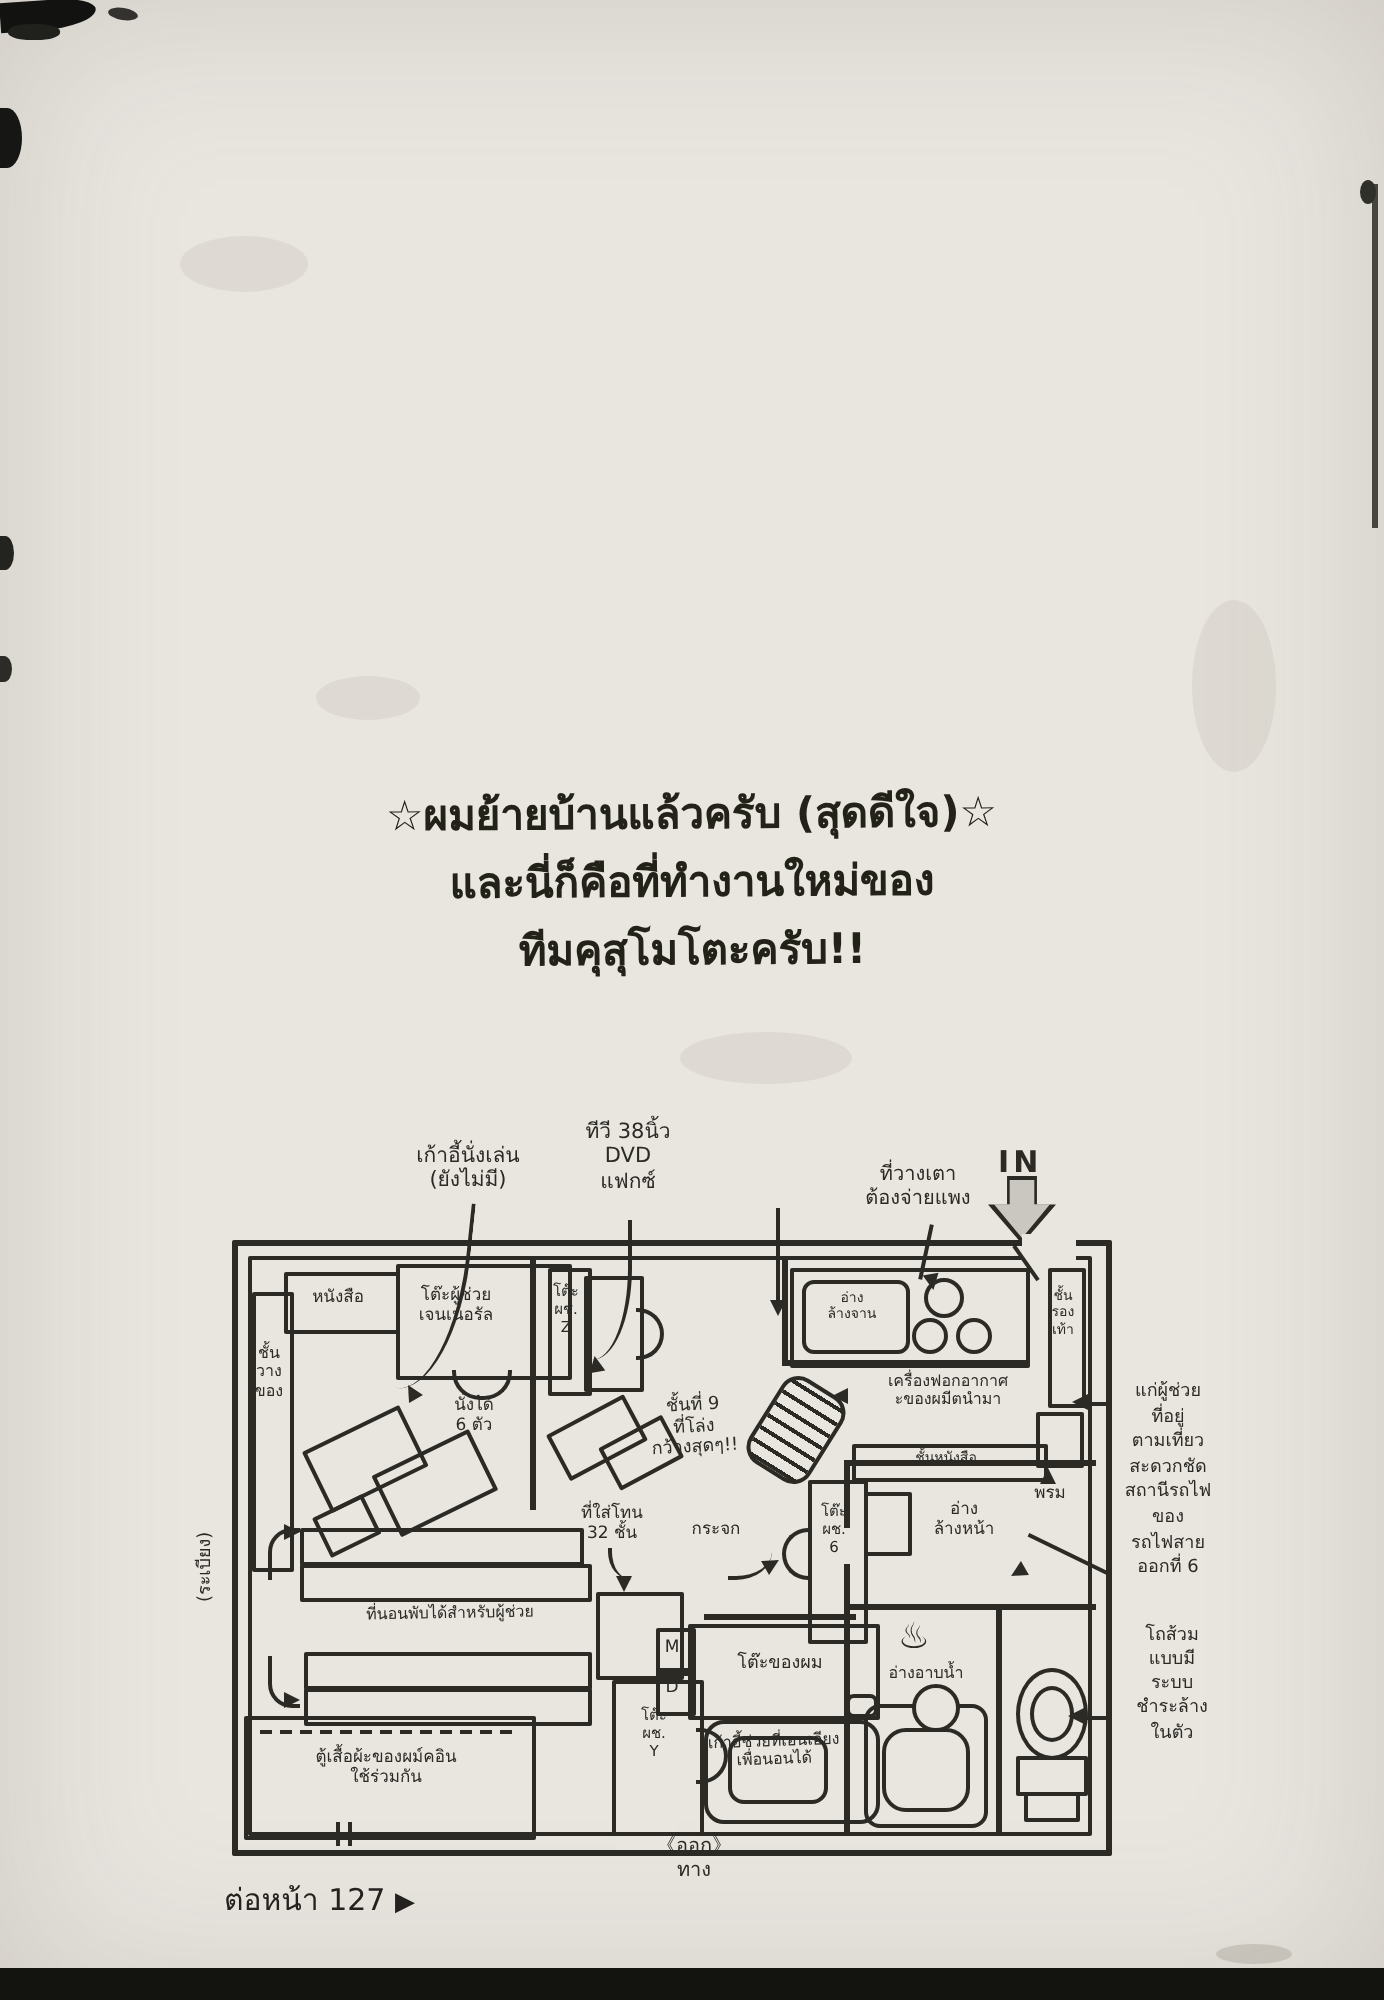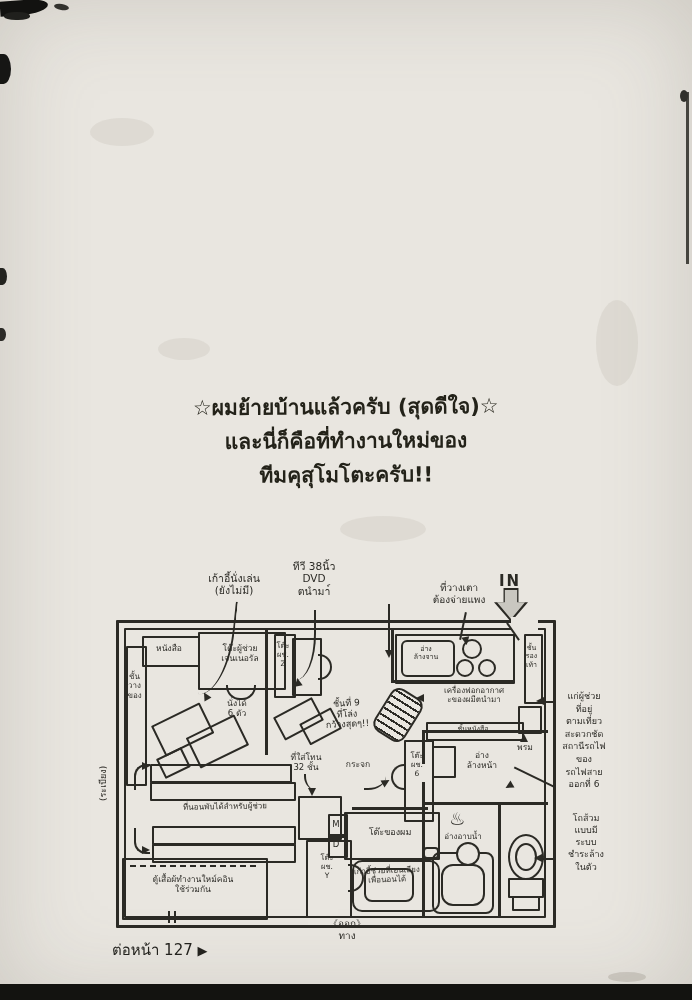--- a/index.html
+++ b/index.html
@@ -53,21 +53,21 @@
     <div>ทีมคุสุโมโตะครับ!!</div>
   </div>
 
   <div class="lbl" style="left:158px;top:572px;width:152px;font-size:10.5px;">เก้าอี้นั่งเล่น
 (ยังไม่มี)</div>
   <div class="curve" style="left:203px;top:600px;width:28px;height:96px;border-right-width:2px;border-bottom-right-radius:34px 80px;transform:rotate(6deg);"></div>
   <div class="tri" style="left:202px;top:692px;transform:rotate(150deg);"></div>
 
   <div class="lbl" style="left:278px;top:560px;width:72px;font-size:10.5px;">ทีวี 38นิ้ว
 DVD
-ตนำมา์</div>
+แฟกซ์</div>
   <div class="curve" style="left:296px;top:610px;width:18px;height:70px;border-right-width:2px;border-bottom-right-radius:26px 60px;"></div>
   <div class="tri" style="left:294px;top:678px;transform:rotate(170deg);"></div>
 
   <div class="wall" style="left:388px;top:604px;width:2px;height:48px;"></div>
   <div class="tri" style="left:385px;top:650px;"></div>
 
   <div class="lbl" style="left:422px;top:582px;width:74px;font-size:10px;">ที่วางเตา
 ต้องจ่ายแพง</div>
   <div class="wall" style="left:462px;top:612px;width:2px;height:28px;transform:rotate(12deg);"></div>
   <div class="tri" style="left:462px;top:637px;transform:rotate(-10deg);"></div>
@@ -92,21 +92,21 @@
     <div class="gap" style="left:309px;top:152px;width:5px;height:18px;"></div>
     <div class="wall" style="left:310px;top:190px;width:126px;height:3px;"></div>
     <div class="wall" style="left:386px;top:190px;width:3px;height:115px;"></div>
 
     <div class="gap" style="left:196px;top:297px;width:30px;height:16px;"></div>
 
     <div class="box" style="left:30px;top:24px;width:54px;height:27px;"></div>
     <div class="lbl" style="left:31px;top:31px;width:52px;font-size:8.5px;font-family:Liberation Serif, serif;">หนังสือ</div>
 
     <div class="box" style="left:86px;top:20px;width:84px;height:54px;"></div>
-    <div class="lbl" style="left:88px;top:31px;width:80px;font-size:8.5px;">โต๊ะผู้ช่วย
+    <div class="lbl" style="left:76px;top:31px;width:80px;font-size:8.5px;">โต๊ะผู้ช่วย
 เจนเนอรัล</div>
     <div class="arcB" style="left:114px;top:73px;width:26px;height:13px;"></div>
 
     <div class="box" style="left:14px;top:34px;width:17px;height:136px;"></div>
     <div class="lbl" style="left:14px;top:60px;width:17px;font-size:8px;">ชั้น
 วาง
 ของ</div>
 
     <div class="abs" style="left:40px;top:90px;width:96px;height:76px;transform:rotate(-26deg);">
       <div class="box" style="left:10px;top:4px;width:50px;height:30px;"></div>
@@ -207,21 +207,21 @@
     <div class="box" style="left:40px;top:214px;width:140px;height:15px;"></div>
     <div class="box" style="left:40px;top:232px;width:140px;height:15px;"></div>
     <div class="curve" style="left:22px;top:152px;width:14px;height:24px;border-left-width:2px;border-top-width:2px;border-top-left-radius:12px;"></div>
     <div class="tri" style="left:30px;top:150px;transform:rotate(-90deg);"></div>
     <div class="curve" style="left:22px;top:216px;width:14px;height:24px;border-left-width:2px;border-bottom-width:2px;border-bottom-left-radius:12px;"></div>
     <div class="tri" style="left:30px;top:234px;transform:rotate(-90deg);"></div>
     <div class="lbl" style="left:38px;top:190px;width:150px;font-size:8px;transform:rotate(-1deg);">ที่นอนพับได้สำหรับผู้ช่วย</div>
 
     <div class="box" style="left:10px;top:246px;width:142px;height:58px;"></div>
     <div class="dash" style="left:18px;top:253px;width:126px;"></div>
-    <div class="lbl" style="left:14px;top:262px;width:134px;font-size:8.5px;">ตู้เสื้อผ้ทำงานใหม์คอิน
+    <div class="lbl" style="left:14px;top:262px;width:134px;font-size:8.5px;">ตู้เสื้อผ้ะของผม์คอิน
 ใช้ร่วมกัน</div>
 
     <div class="wall" style="left:56px;top:299px;width:2px;height:12px;"></div>
     <div class="wall" style="left:62px;top:299px;width:2px;height:12px;"></div>
   </div>
 
   <div class="lbl vturn" style="left:98px;top:748px;height:70px;font-size:9px;">(ระเบียง)</div>
 
   <div class="lbl" style="left:552px;top:690px;width:64px;font-size:9px;line-height:1.4;">แก่ผู้ช่วย
 ที่อยู่

